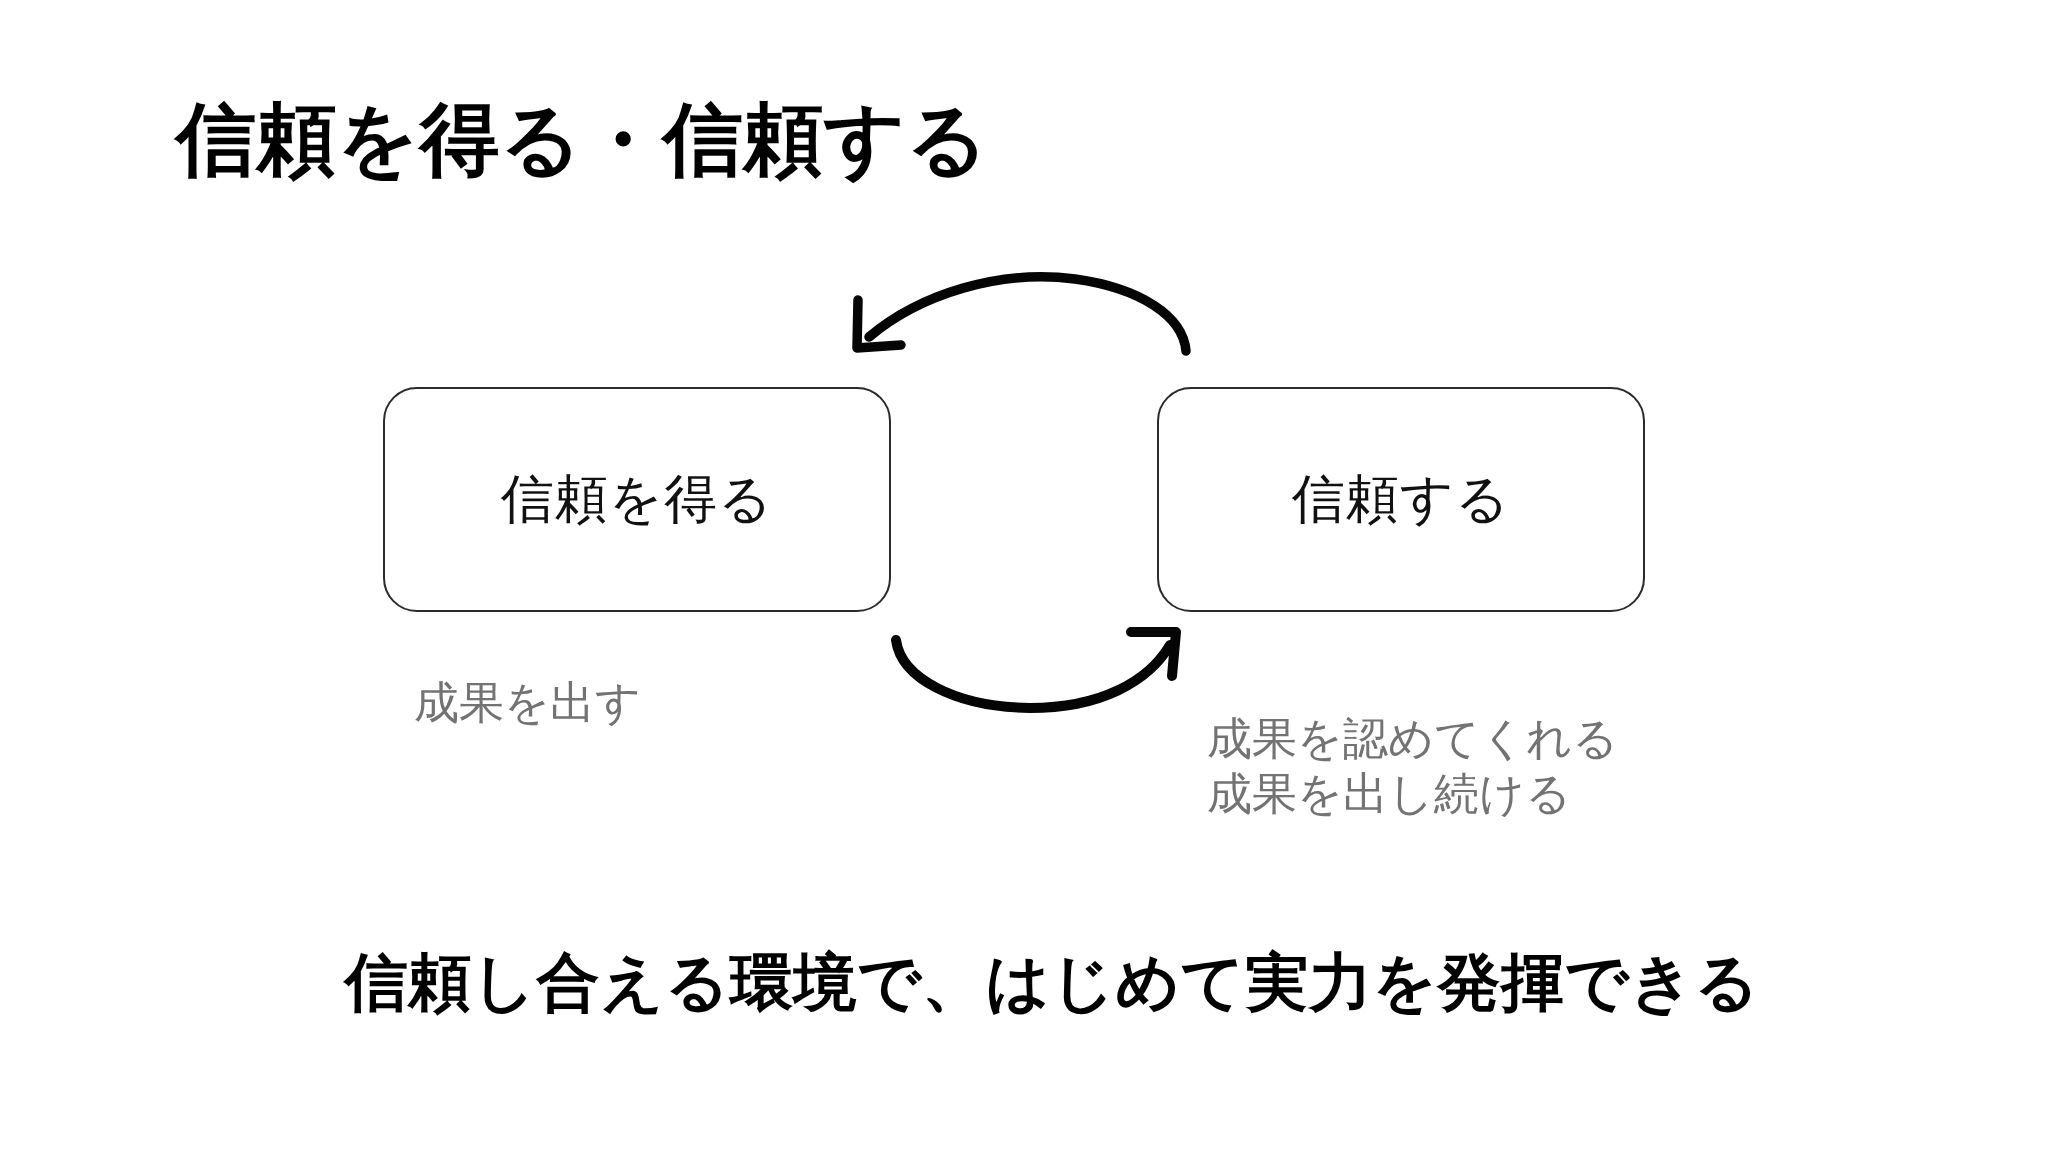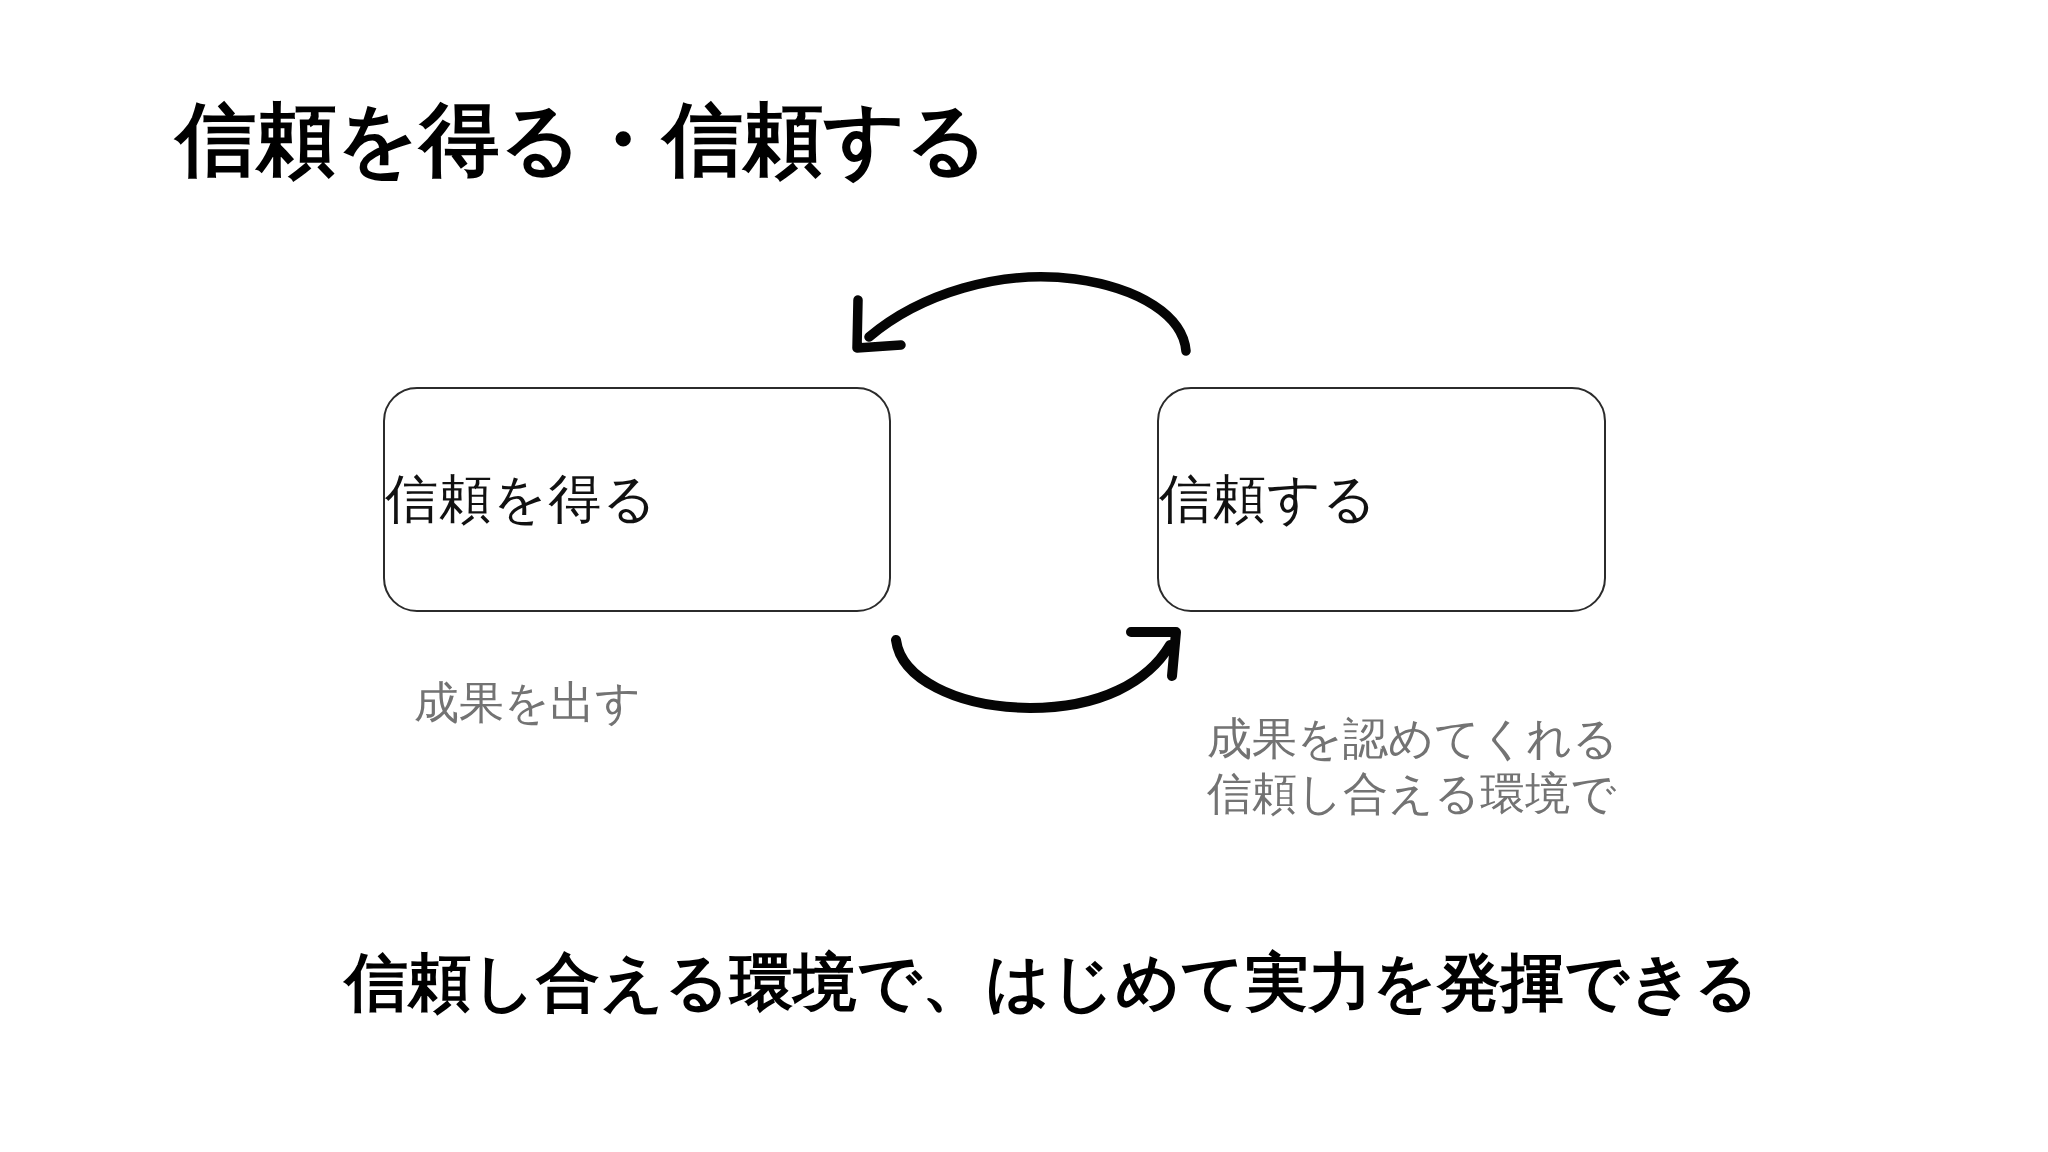--- a/index.html
+++ b/index.html
@@ -36,31 +36,32 @@
 
   
   .cycle-box {
     position: absolute;
     box-sizing: border-box;
     border: 2.2px solid #2b2b2b;
     border-radius: 34px;
     background: #ffffff;
     display: flex;
     align-items: center;
+    justify-content: center;
   }
   #box-left {
     left: 383px;
     top: 387px;
     width: 508px;
     height: 225px;
   }
   #box-right {
     left: 1157px;
     top: 387px;
-    width: 449px;
+    width: 488px;
     height: 225px;
   }
   .cycle-box-label {
     font-size: 53px;
     font-weight: 500;
     letter-spacing: 1px;
     color: #111111;
     white-space: nowrap;
   }
 
@@ -135,18 +136,18 @@
   <div id="box-right" class="cycle-box">
     <span class="cycle-box-label">信頼する</span>
   </div>
 
   <div id="caption-left" class="caption-block">
     <span class="caption-line">成果を出す</span>
   </div>
 
   <div id="caption-right" class="caption-block">
     <span class="caption-line">成果を認めてくれる</span>
-    <span class="caption-line">信頼し合える環境で</span>
+    <span class="caption-line">成果を出し続ける</span>
   </div>
 
   <div id="footer-statement">信頼し合える環境で、はじめて実力を発揮できる</div>
 
 </div>
 
 </body></html>

